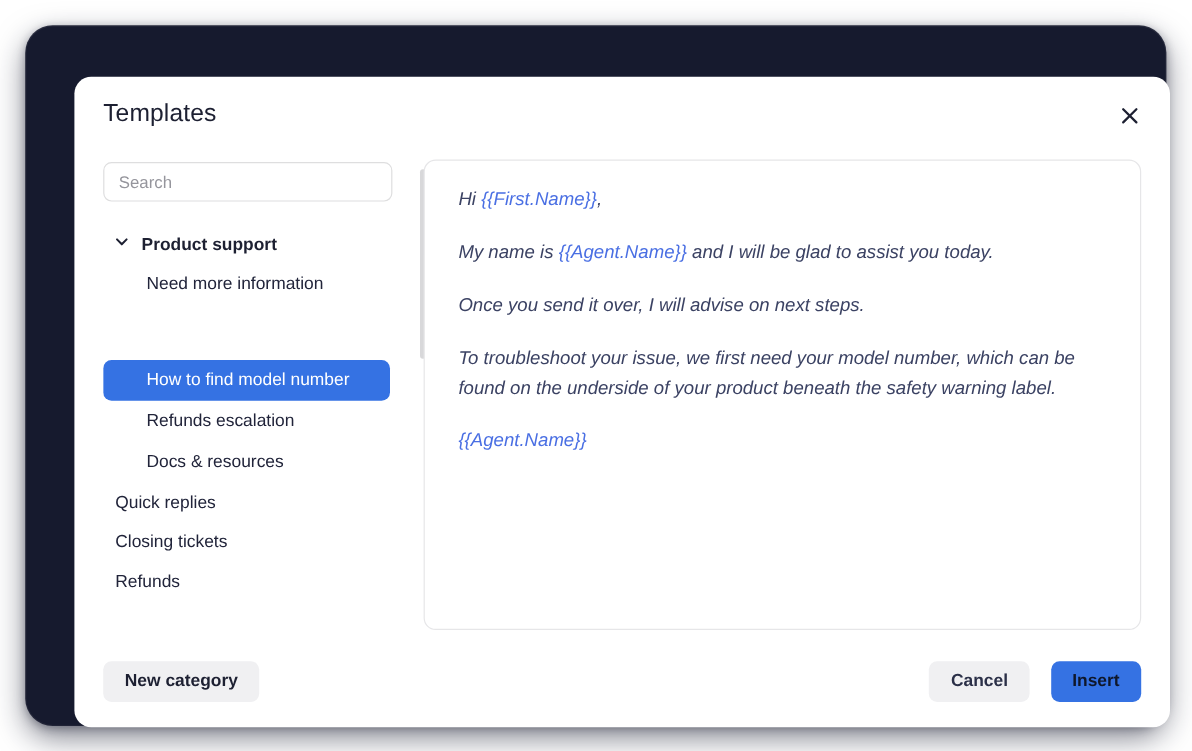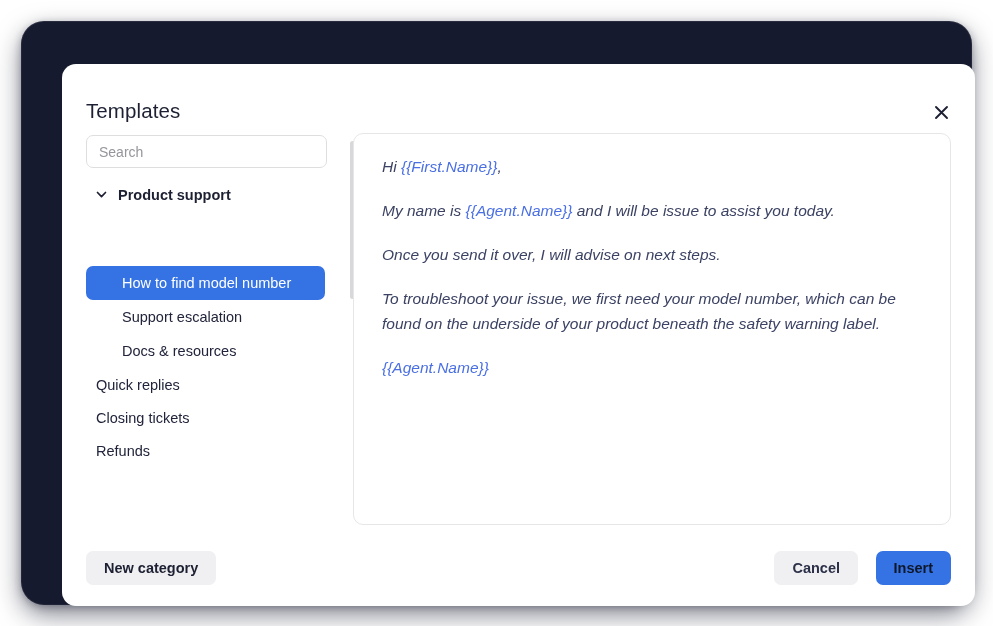--- a/index.html
+++ b/index.html
@@ -40,21 +40,21 @@
     height: 542px;
     background: #ffffff;
     border-radius: 14px;
     box-sizing: border-box;
     overflow: hidden;
   }
 
   
   #dialog-header {
     position: absolute;
-    left: 0; top: 16px;
+    left: 0; top: 0;
     width: 100%;
     height: 68px;
     border-radius: 17px;
   }
   #page-title {
     position: absolute;
     left: 24px;
     top: 19px;
     font-size: 20.5px;
     color: #1d2032;
@@ -107,20 +107,21 @@
     top: 52px;
     width: 257px;
     height: 348px;
     overflow: hidden;
   }
 
   .cat-group { margin: 0; }
 
   .cat-header {
     display: flex;
+    align-items: center;
     gap: 10px;
     height: 33px;
     padding-left: 9px;
     cursor: pointer;
     box-sizing: border-box;
   }
   .cat-header .chev { display:block; flex: none; }
   .cat-header-label {
     font-size: 14.5px;
     font-weight: bold;
@@ -266,25 +267,28 @@
         <div class="cat-group">
           <div class="cat-header">
             <span class="chev">
               <svg width="13" height="13" viewBox="0 0 13 13" aria-hidden="true">
                 <path d="M2.5 4.5 L6.5 8.6 L10.5 4.5" fill="none" stroke="#1d2032" stroke-width="1.7" stroke-linecap="round" stroke-linejoin="round"></path>
               </svg>
             </span>
             <span class="cat-header-label">Product support</span>
           </div>
 
+          <div class="tpl-item">
+            <span>Need more information</span>
+          </div>
           <div class="tpl-item selected">
             <span>How to find model number</span>
           </div>
           <div class="tpl-item">
-            <span>Support escalation</span>
+            <span>Refunds escalation</span>
           </div>
           <div class="tpl-item">
             <span>Docs &amp; resources</span>
           </div>
         </div>
 
         <div class="cat-row">
           <span>Quick replies</span>
         </div>
         <div class="cat-row">
@@ -296,21 +300,21 @@
 
       </div>
     </div>
 
     <div id="sidebar-scrollbar">
       <div id="sidebar-scrollbar-thumb"></div>
     </div>
 
     <div id="content-panel">
         <p class="body-para"><span>Hi </span><span class="token">{{First.Name}}</span><span>,</span></p>
-        <p class="body-para"><span>My name is </span><span class="token">{{Agent.Name}}</span><span> and I will be issue to assist you today.</span></p>
+        <p class="body-para"><span>My name is </span><span class="token">{{Agent.Name}}</span><span> and I will be glad to assist you today.</span></p>
         <p class="body-para"><span>Once you send it over, I will advise on next steps.</span></p>
         <p class="body-para"><span>To troubleshoot your issue, we first need your model number, which can be found on the underside of your product beneath the safety warning label.</span></p>
         <p class="body-para"><span class="token">{{Agent.Name}}</span></p>
       </div>
 
     <div id="dialog-footer">
       <button class="btn" id="new-category-button">New category</button>
       <button class="btn" id="cancel-button">Cancel</button>
       <button class="btn" id="insert-button">Insert</button>
     </div>

